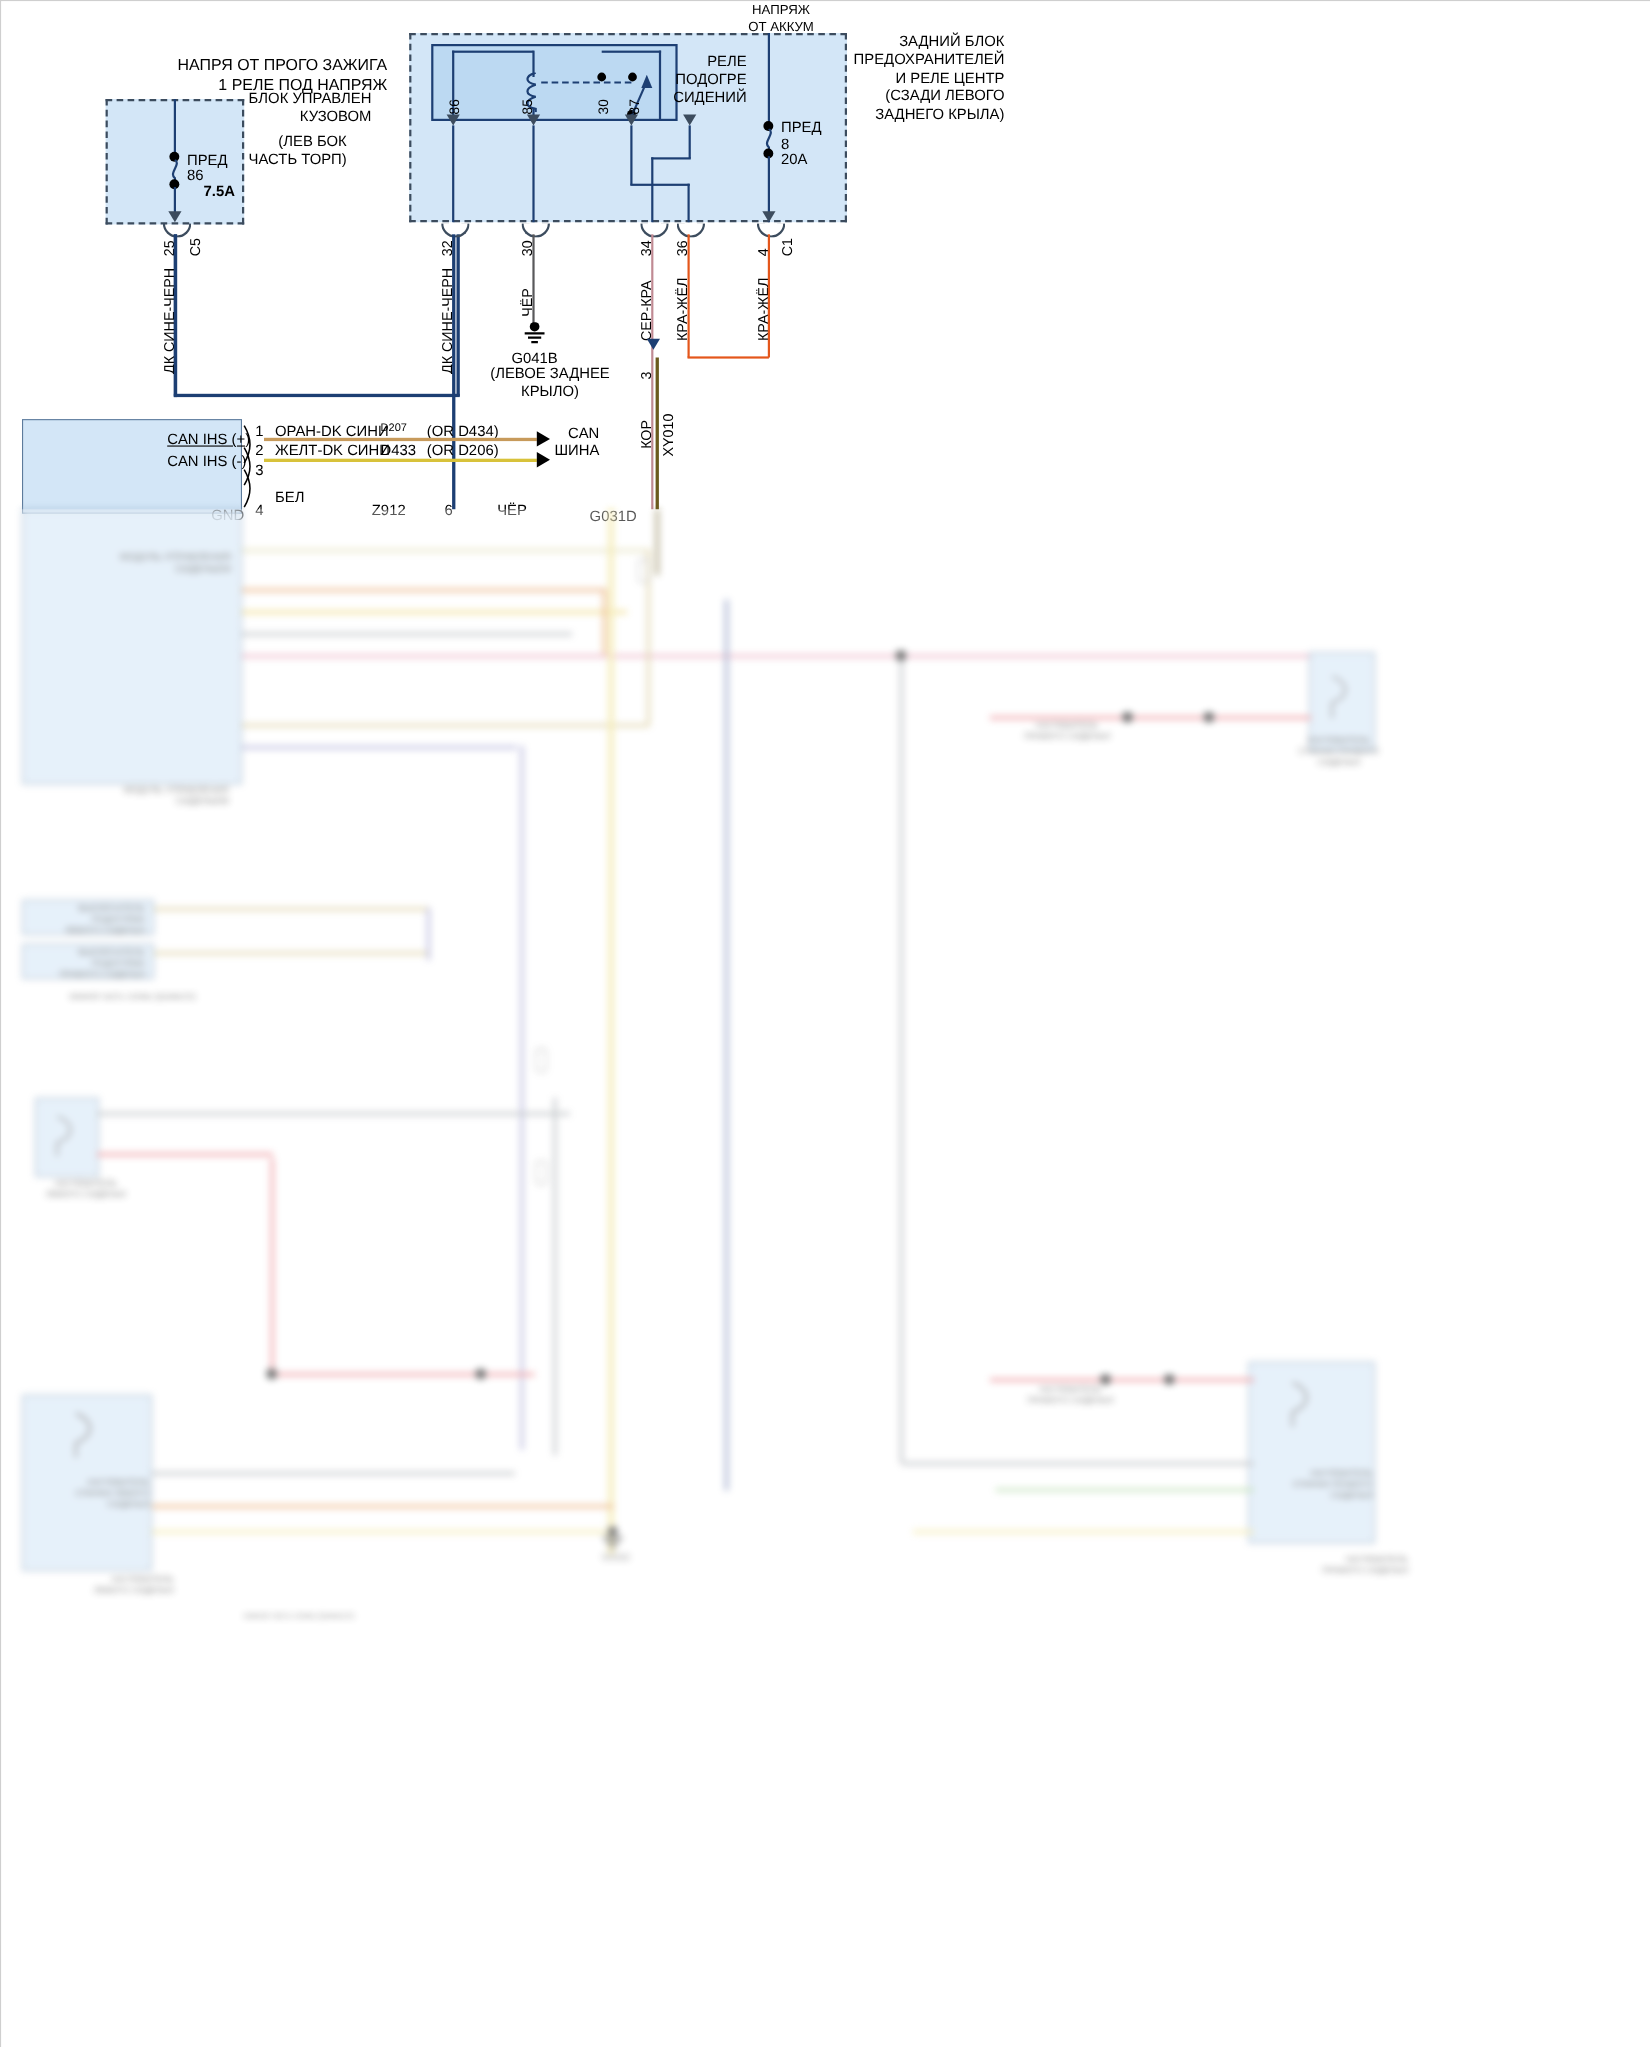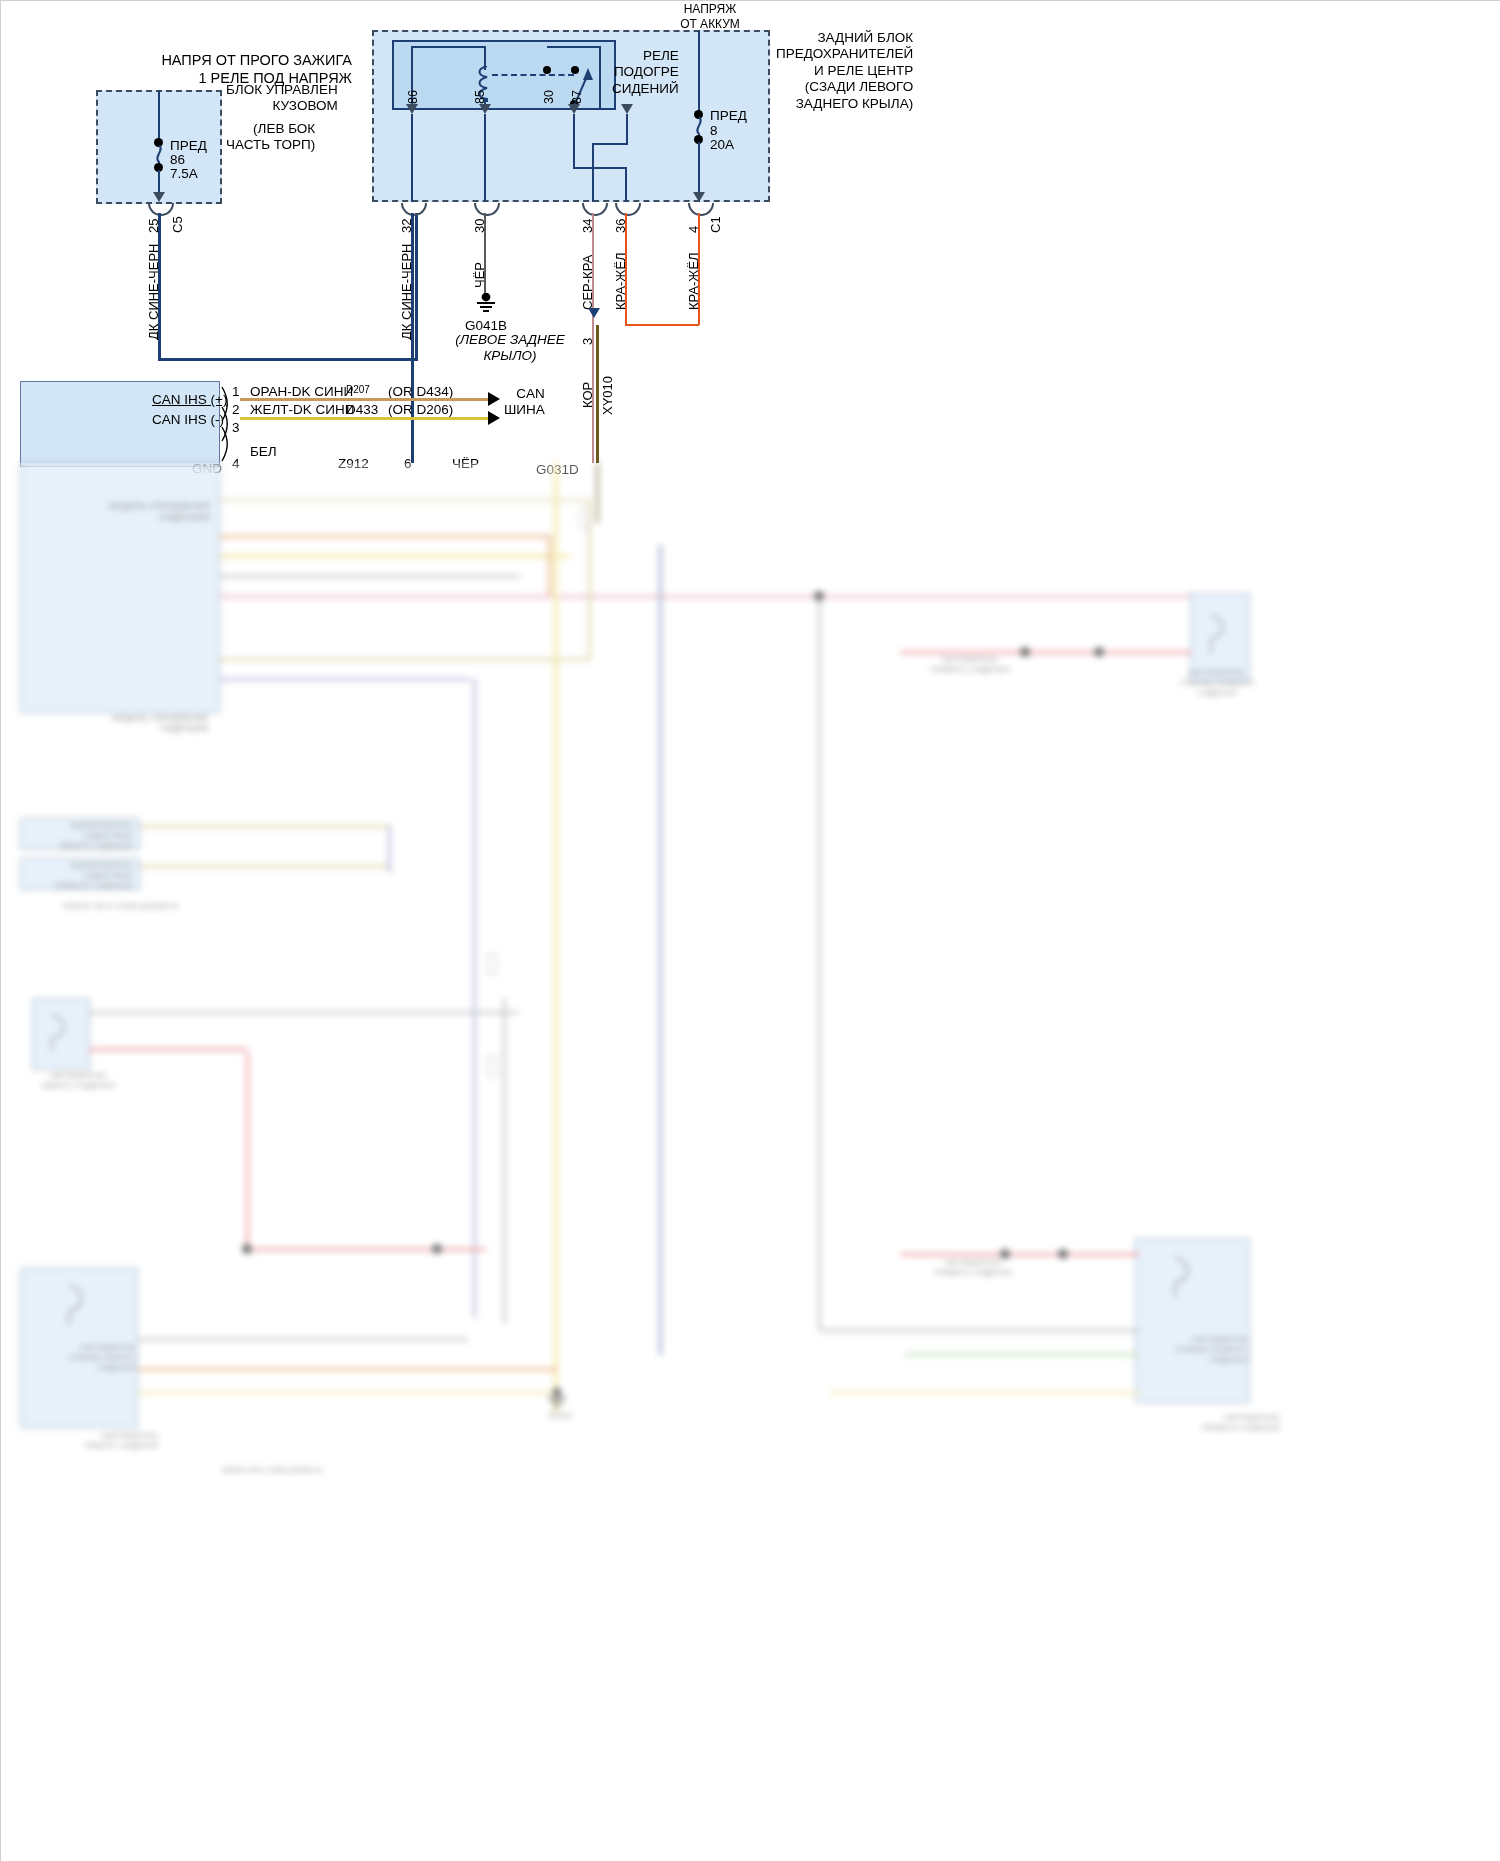--- a/index.html
+++ b/index.html
@@ -68,21 +68,21 @@
   <div class="dot" style="left:154px;top:138px;width:9px;height:9px;"></div>
   <svg class="fuse" style="left:151px;top:145px;" width="18" height="24" viewBox="0 0 18 24">
     <path d="M8 0 C14 5, 2 12, 8 17 L8 24" fill="none" stroke="#1d3f73" stroke-width="2"></path>
   </svg>
   <div class="dot" style="left:154px;top:163px;width:9px;height:9px;"></div>
   <div class="wire vwire w-navy" style="left:158px;top:170px;height:28px;"></div>
   <div class="arrow-d" style="left:153px;top:192px;"></div>
 
   <div class="lbl" style="left:170px;top:138px;font-size:13.5px;">ПРЕД</div>
   <div class="lbl" style="left:170px;top:152px;font-size:13.5px;">86</div>
-  <div class="lbl" style="left:170px;top:166px;font-size:13.5px;">7.5A</div>
+  <div class="lbl" style="left:185px;top:166px;font-size:13.5px;font-weight:bold;">7.5A</div>
 
   <div class="conncup" style="left:148px;top:203px;"></div>
   <div class="vlbl" style="left:146px;top:233px;font-size:13px;">25</div>
   <div class="vlbl" style="left:170px;top:233px;font-size:13px;">C5</div>
 
   <div class="wire vwire w-navy" style="left:158px;top:213px;height:148px;width:3px;"></div>
   <div class="vlbl" style="left:146px;top:340px;font-size:13px;">ДК СИНЕ-ЧЕРН</div>
 
   <div class="wire vwire w-navy" style="left:158px;top:213px;height:147px;width:3px;"></div>
   <div class="wire hwire w-navy" style="left:158px;top:358px;width:260px;height:3px;"></div>
@@ -180,21 +180,21 @@
   <div class="wire hwire w-orng" style="left:625px;top:324px;width:74px;height:2px;"></div>
   <div class="wire vwire w-orng" style="left:698px;top:213px;height:112px;width:2px;"></div>
 
   <svg class="gnd" style="left:474px;top:293px;" width="24" height="22" viewBox="0 0 24 22">
     <circle cx="12" cy="4" r="4.4" fill="#000"></circle>
     <line x1="3" y1="10" x2="21" y2="10" stroke="#000" stroke-width="2"></line>
     <line x1="6" y1="14" x2="18" y2="14" stroke="#000" stroke-width="2"></line>
     <line x1="9" y1="18" x2="15" y2="18" stroke="#000" stroke-width="2"></line>
   </svg>
   <div class="lbl" style="left:406px;top:318px;width:160px;text-align:center;font-size:13.5px;">G041B</div>
-  <div class="lbl" style="left:430px;top:332px;width:160px;text-align:center;font-size:13.5px;font-style:italic;">(ЛЕВОЕ ЗАДНЕЕ
+  <div class="lbl" style="left:420px;top:332px;width:160px;text-align:center;font-size:13.5px;">(ЛЕВОЕ ЗАДНЕЕ
 КРЫЛО)</div>
 
   <div class="vlbl" style="left:580px;top:408px;font-size:13px;">КОР</div>
   <div class="vlbl" style="left:600px;top:415px;font-size:13px;">XY010</div>
   <div class="vlbl" style="left:580px;top:345px;font-size:13px;">3</div>
   <svg style="position:absolute;left:586px;top:305px;" width="16" height="16" viewBox="0 0 16 16">
     <polygon points="8,13 2,3 14,3" fill="#1d3f73"></polygon>
   </svg>
   <div class="wire vwire w-brn" style="left:596px;top:325px;height:138px;width:3px;"></div>
 

